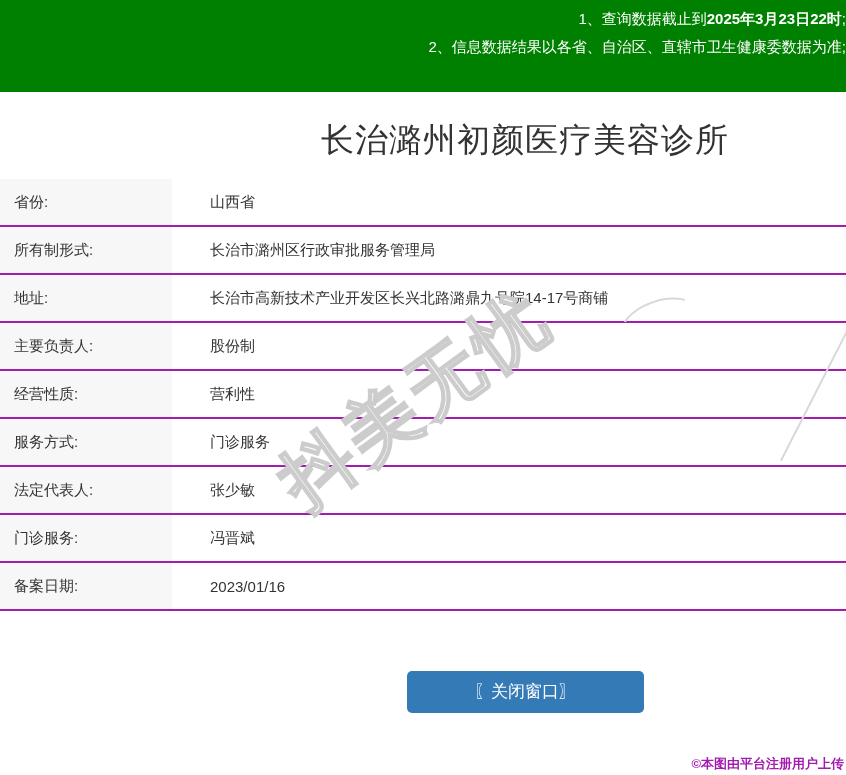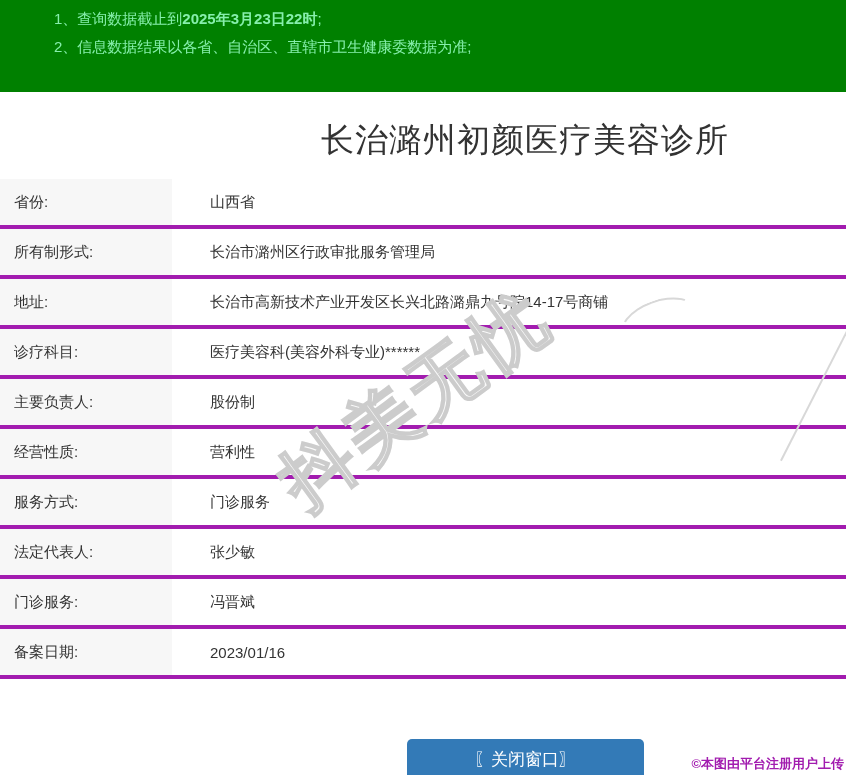--- a/index.html
+++ b/index.html
@@ -13,23 +13,24 @@
     width: 846px;
     height: 775px;
     overflow: hidden;
     background: #ffffff;
   }
 
   
   .notice-bar {
     height: 92px;
     background: #008000;
-    color: #86efac;
+    color: #ffffff;
     padding-top: 5px;
     box-sizing: border-box;
+    text-align: right;
   }
   .notice-line {
     padding-left: 54px;
     font-size: 15px;
     line-height: 28px;
     white-space: nowrap;
   }
   .notice-line b { font-weight: bold; }
 
   
@@ -46,21 +47,21 @@
 
   
   .info-table {
     width: 100%;
     border-collapse: collapse;
     margin-top: 16px;
     table-layout: fixed;
   }
   .info-table td {
     height: 44px;
-    border-bottom: 4px solid #a21caf;
+    border-bottom: 2px solid #a21caf;
     font-size: 15px;
     color: #333333;
     vertical-align: middle;
   }
   .info-table td.lbl {
     width: 157px;
     background: #f7f7f7;
     padding-left: 14px;
   }
   .info-table td.val {
@@ -170,24 +171,20 @@
       </tr>
       <tr>
         <td class="lbl">所有制形式:</td>
         <td class="val">长治市潞州区行政审批服务管理局</td>
       </tr>
       <tr>
         <td class="lbl">地址:</td>
         <td class="val">长治市高新技术产业开发区长兴北路潞鼎九号院14-17号商铺</td>
       </tr>
       <tr>
-        <td class="lbl">诊疗科目:</td>
-        <td class="val">医疗美容科(美容外科专业)******</td>
-      </tr>
-      <tr>
         <td class="lbl">主要负责人:</td>
         <td class="val">股份制</td>
       </tr>
       <tr>
         <td class="lbl">经营性质:</td>
         <td class="val">营利性</td>
       </tr>
       <tr>
         <td class="lbl">服务方式:</td>
         <td class="val">门诊服务</td>

